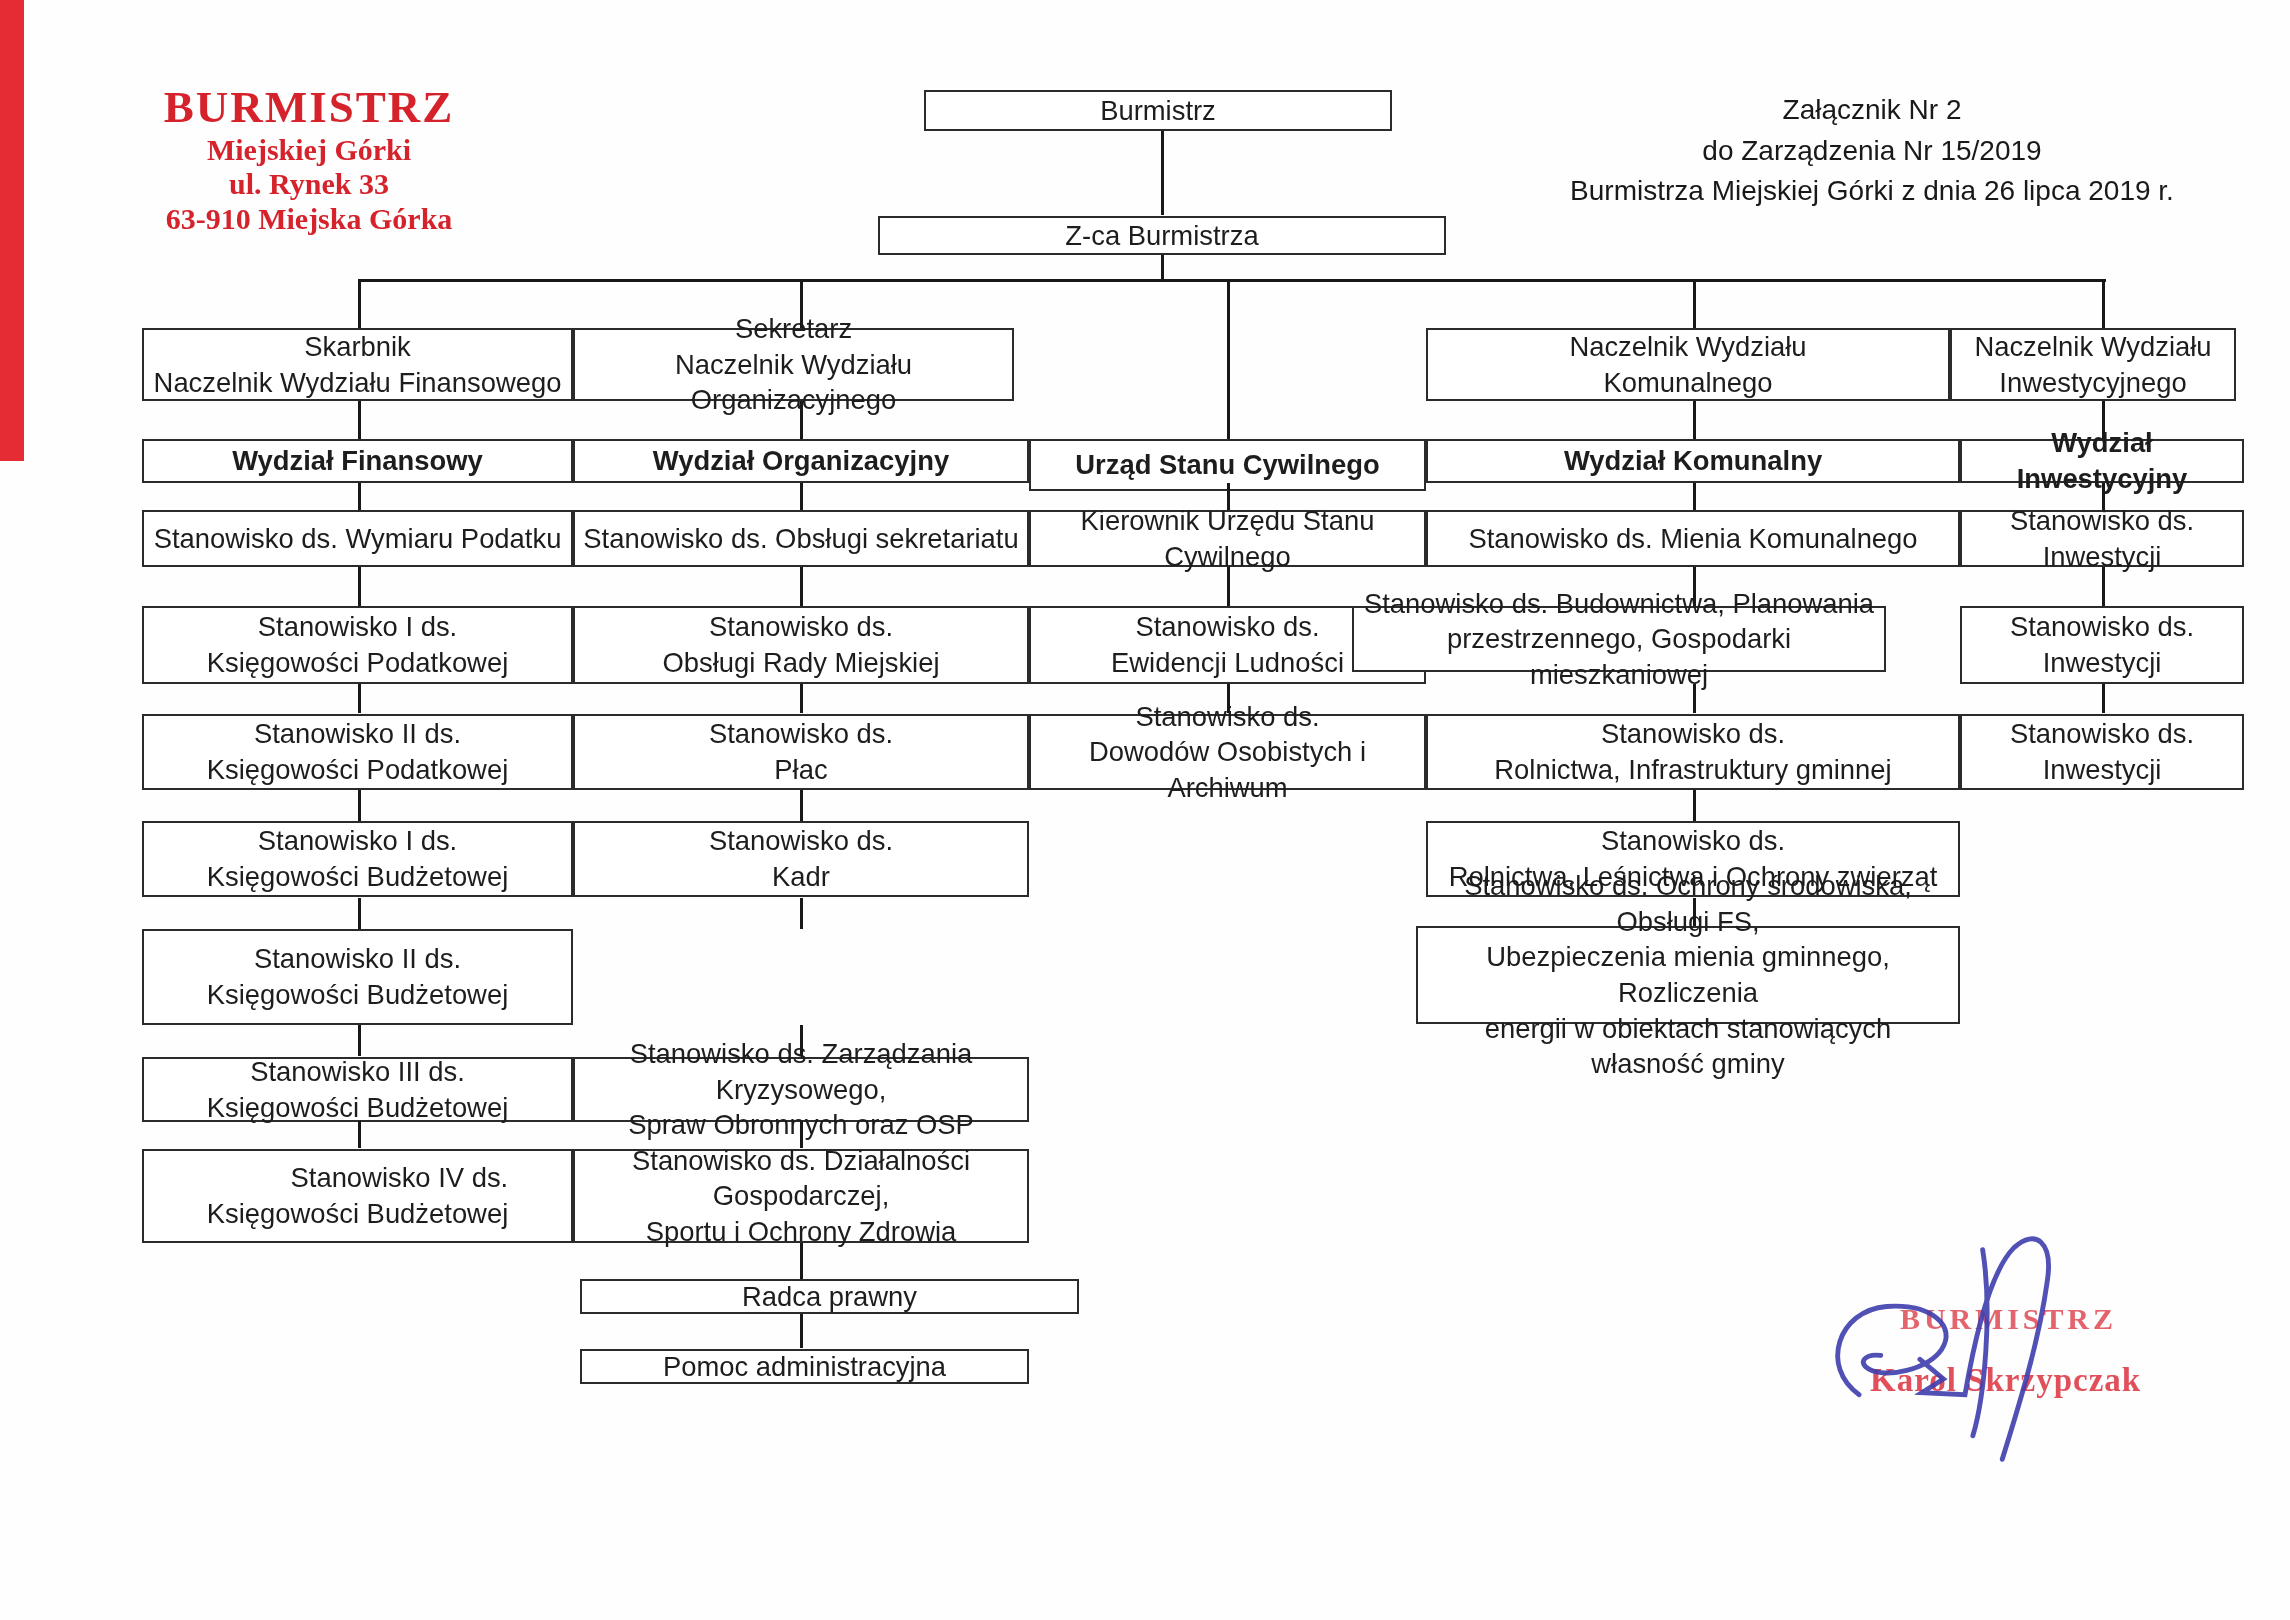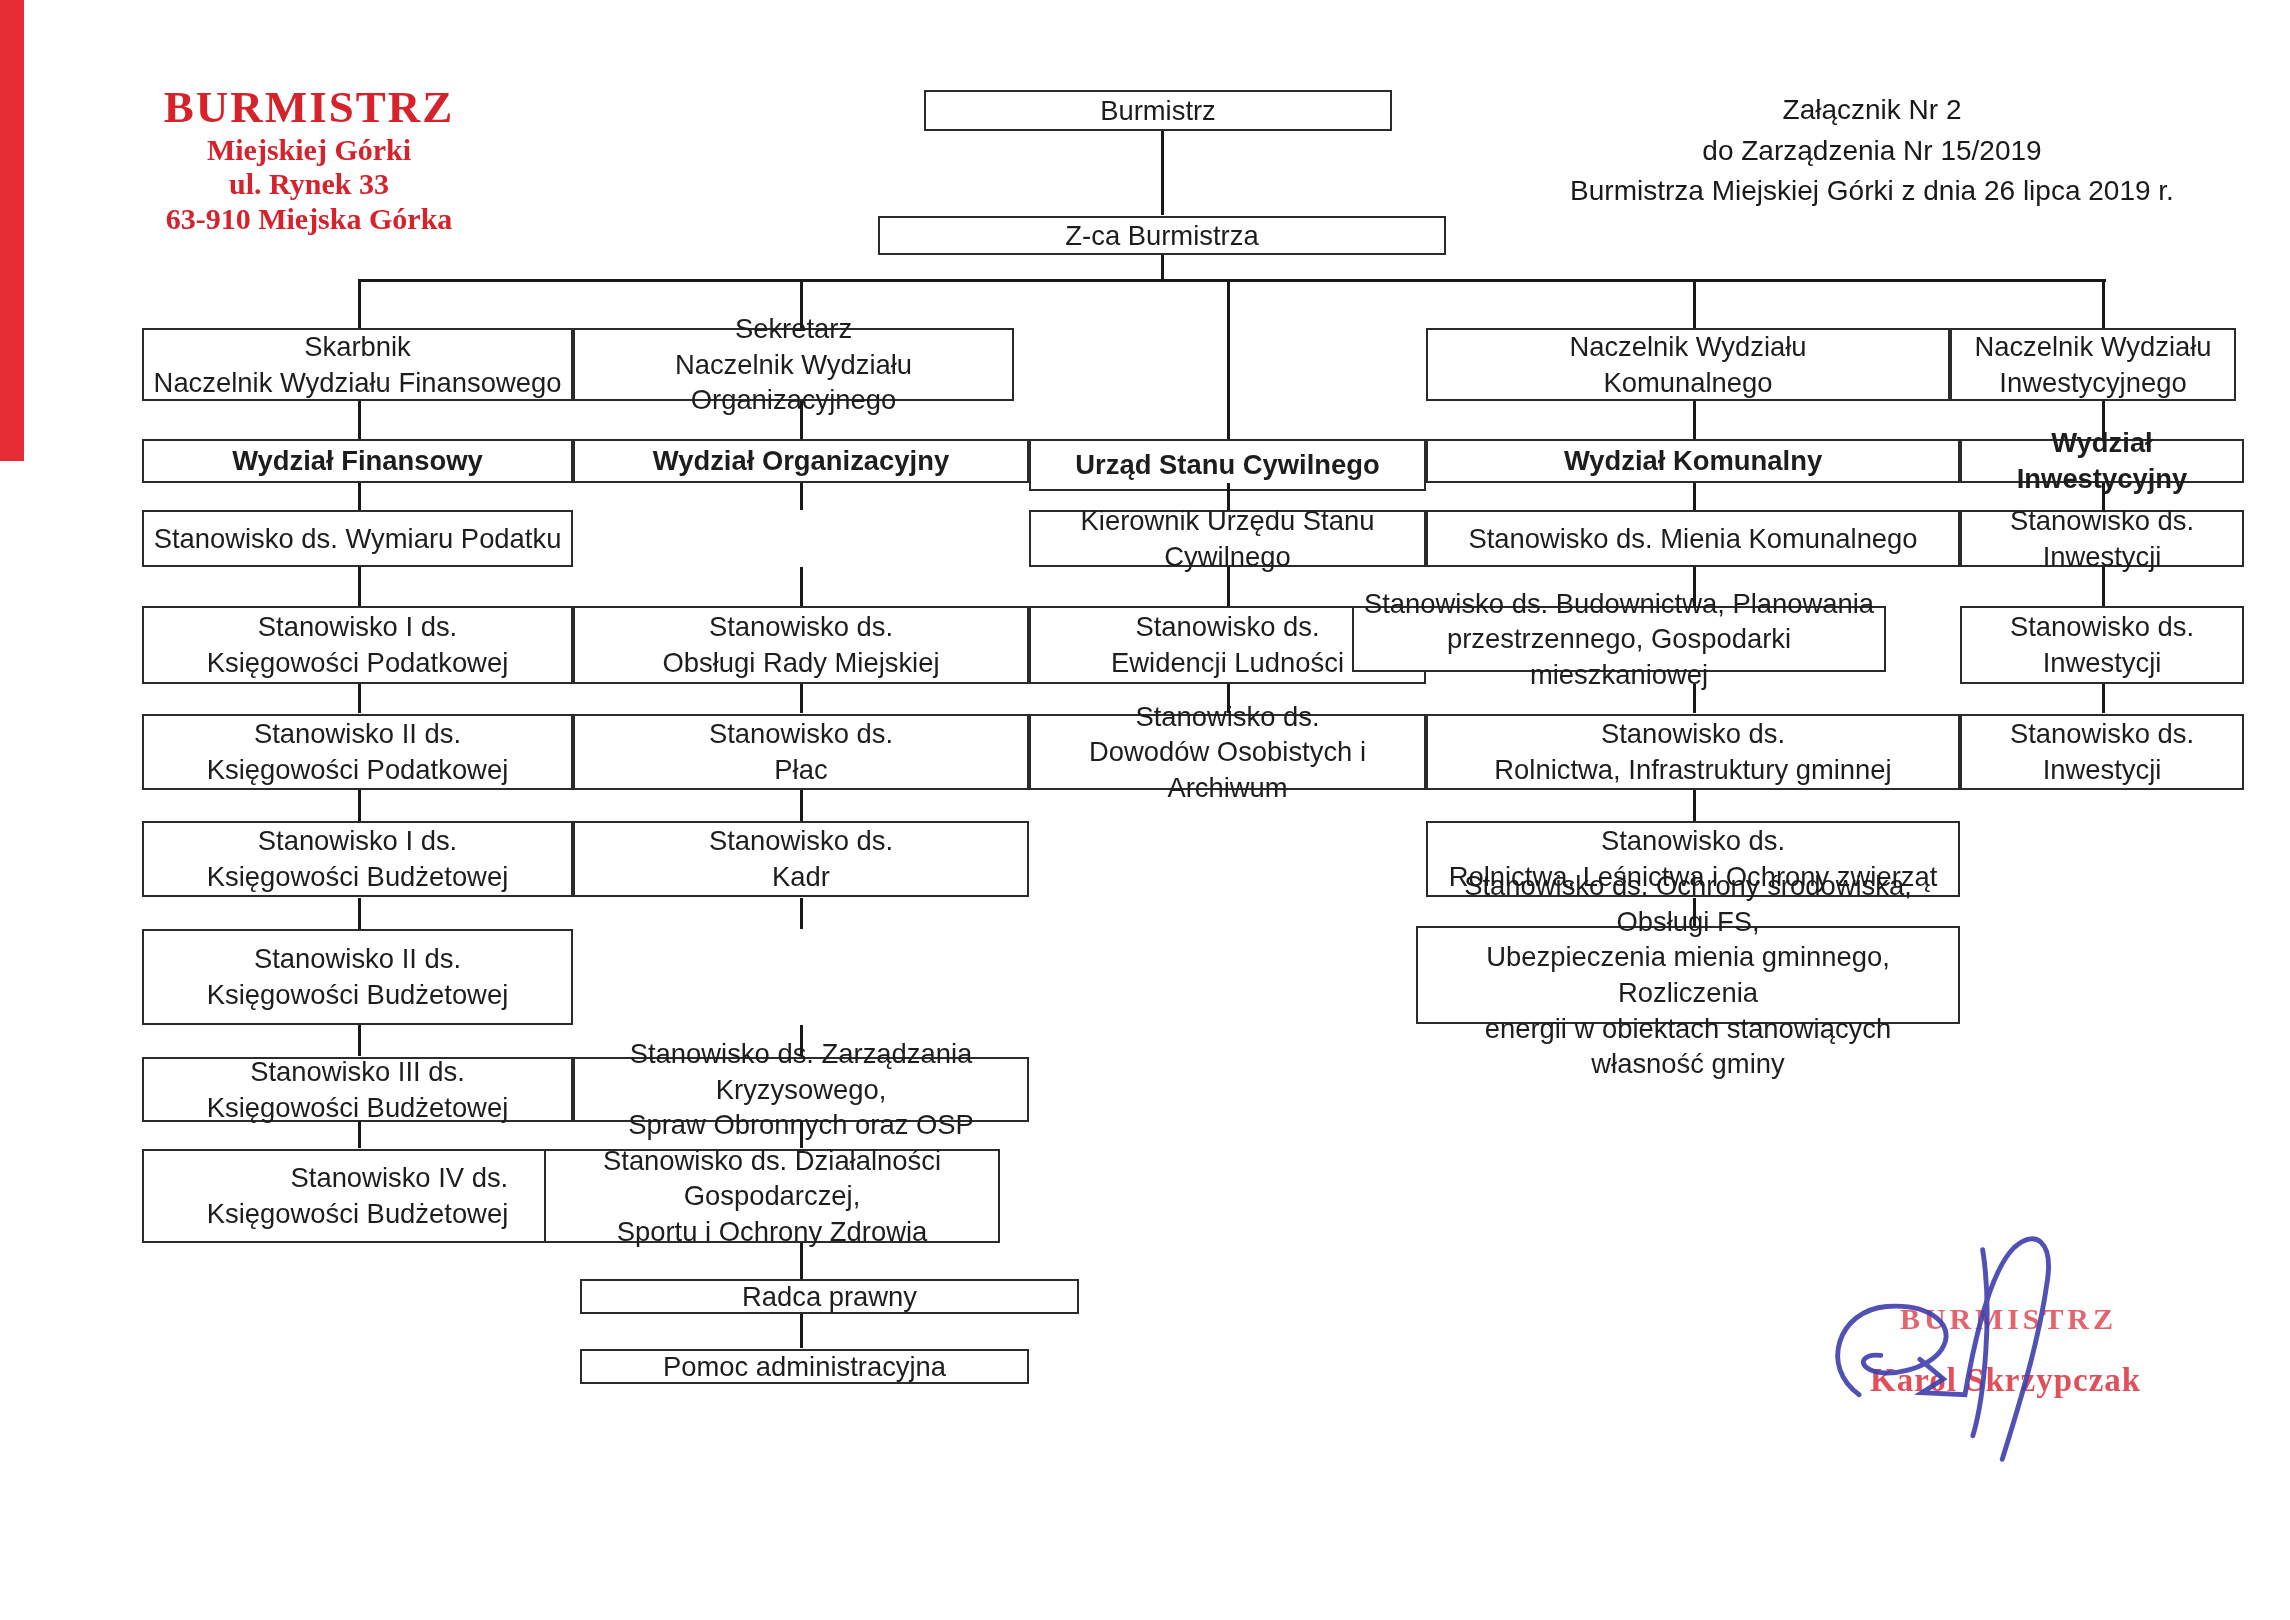--- a/index.html
+++ b/index.html
@@ -71,20 +71,21 @@
   <div class="box" style="left:1950px;top:328px;width:286px;height:73px;">Naczelnik Wydziału
 Inwestycyjnego</div>
 
   <div class="box bold" style="left:142px;top:439px;width:431px;height:44px;">Wydział Finansowy</div>
   <div class="box bold" style="left:573px;top:439px;width:456px;height:44px;">Wydział Organizacyjny</div>
   <div class="box bold" style="left:1029px;top:439px;width:397px;height:52px;">Urząd Stanu Cywilnego</div>
   <div class="box bold" style="left:1426px;top:439px;width:534px;height:44px;">Wydział Komunalny</div>
   <div class="box bold" style="left:1960px;top:439px;width:284px;height:44px;">Wydział Inwestycyjny</div>
 
   <div class="box" style="left:142px;top:510px;width:431px;height:57px;">Stanowisko ds. Wymiaru Podatku</div>
+  <div class="box" style="left:573px;top:510px;width:456px;height:57px;">Stanowisko ds. Obsługi sekretariatu</div>
   <div class="box" style="left:1029px;top:510px;width:397px;height:57px;">Kierownik Urzędu Stanu Cywilnego</div>
   <div class="box" style="left:1426px;top:510px;width:534px;height:57px;">Stanowisko ds. Mienia Komunalnego</div>
   <div class="box" style="left:1960px;top:510px;width:284px;height:57px;">Stanowisko ds. Inwestycji</div>
 
   <div class="box" style="left:142px;top:606px;width:431px;height:78px;">Stanowisko I ds.
 Księgowości Podatkowej</div>
   <div class="box" style="left:573px;top:606px;width:456px;height:78px;">Stanowisko ds.
 Obsługi Rady Miejskiej</div>
   <div class="box" style="left:1029px;top:606px;width:397px;height:78px;">Stanowisko ds.
 Ewidencji Ludności</div>
@@ -117,21 +118,21 @@
 Ubezpieczenia mienia gminnego, Rozliczenia
 energii w obiektach stanowiących własność gminy</div>
 
   <div class="box" style="left:142px;top:1057px;width:431px;height:65px;">Stanowisko III ds.
 Księgowości Budżetowej</div>
   <div class="box" style="left:573px;top:1057px;width:456px;height:65px;">Stanowisko ds. Zarządzania Kryzysowego,
 Spraw Obronnych oraz OSP</div>
 
   <div class="box" style="left:142px;top:1149px;width:431px;height:94px;text-align:right;">Stanowisko IV ds.
 Księgowości Budżetowej</div>
-  <div class="box" style="left:544px;top:1149px;width:456px;height:94px;">Stanowisko ds. Działalności Gospodarczej,
+  <div class="box" style="left:573px;top:1149px;width:456px;height:94px;">Stanowisko ds. Działalności Gospodarczej,
 Sportu i Ochrony Zdrowia</div>
 
   <div class="box" style="left:580px;top:1279px;width:499px;height:35px;">Radca prawny</div>
   <div class="box" style="left:580px;top:1349px;width:449px;height:35px;">Pomoc administracyjna</div>
 
   <div class="v" style="left:358px;top:281px;height:47px;"></div>
   <div class="v" style="left:358px;top:401px;height:38px;"></div>
   <div class="v" style="left:358px;top:483px;height:26.5px;"></div>
   <div class="v" style="left:358px;top:567px;height:39px;"></div>
   <div class="v" style="left:358px;top:684px;height:29px;"></div>

